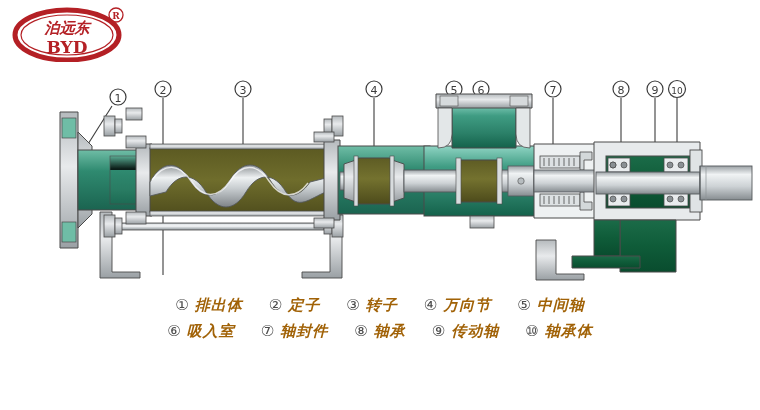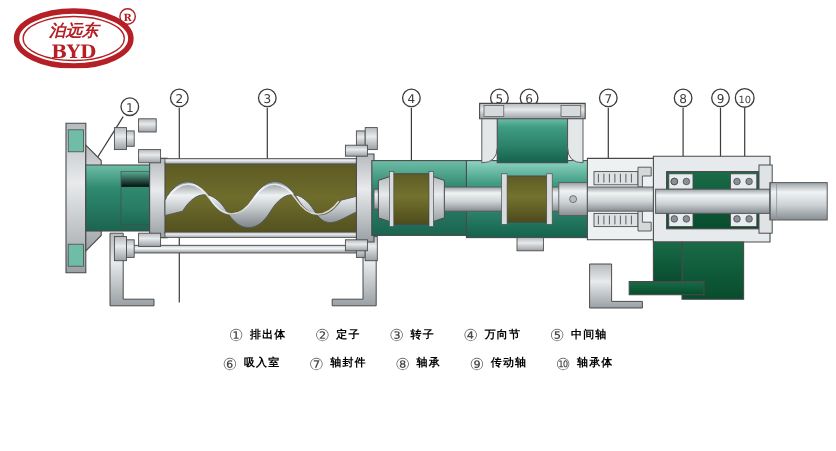--- a/index.html
+++ b/index.html
@@ -69,25 +69,26 @@
     color: #4b4b4b;
   }
   .legend-item + .legend-item { margin-left: 26px; }
   .legend-marker {
     font-size: 15px;
     line-height: 1;
     color: #4b4b4b;
     margin-right: 6px;
   }
   .legend-label {
-    font-size: 10px;
+    font-size: 15px;
     line-height: 1;
     font-weight: bold;
     letter-spacing: 1px;
-    color: #000000;
+    color: #a16207;
+    font-style: italic;
   }
 </style>
 </head>
 <body>
 
 <div id="page">
 
   <div id="logo-block">
     <svg id="logo-svg" width="120" height="56" viewBox="0 0 120 56" xmlns="http://www.w3.org/2000/svg">
       <ellipse cx="55" cy="29" rx="52" ry="25" fill="none" stroke="#b42025" stroke-width="5"></ellipse>

